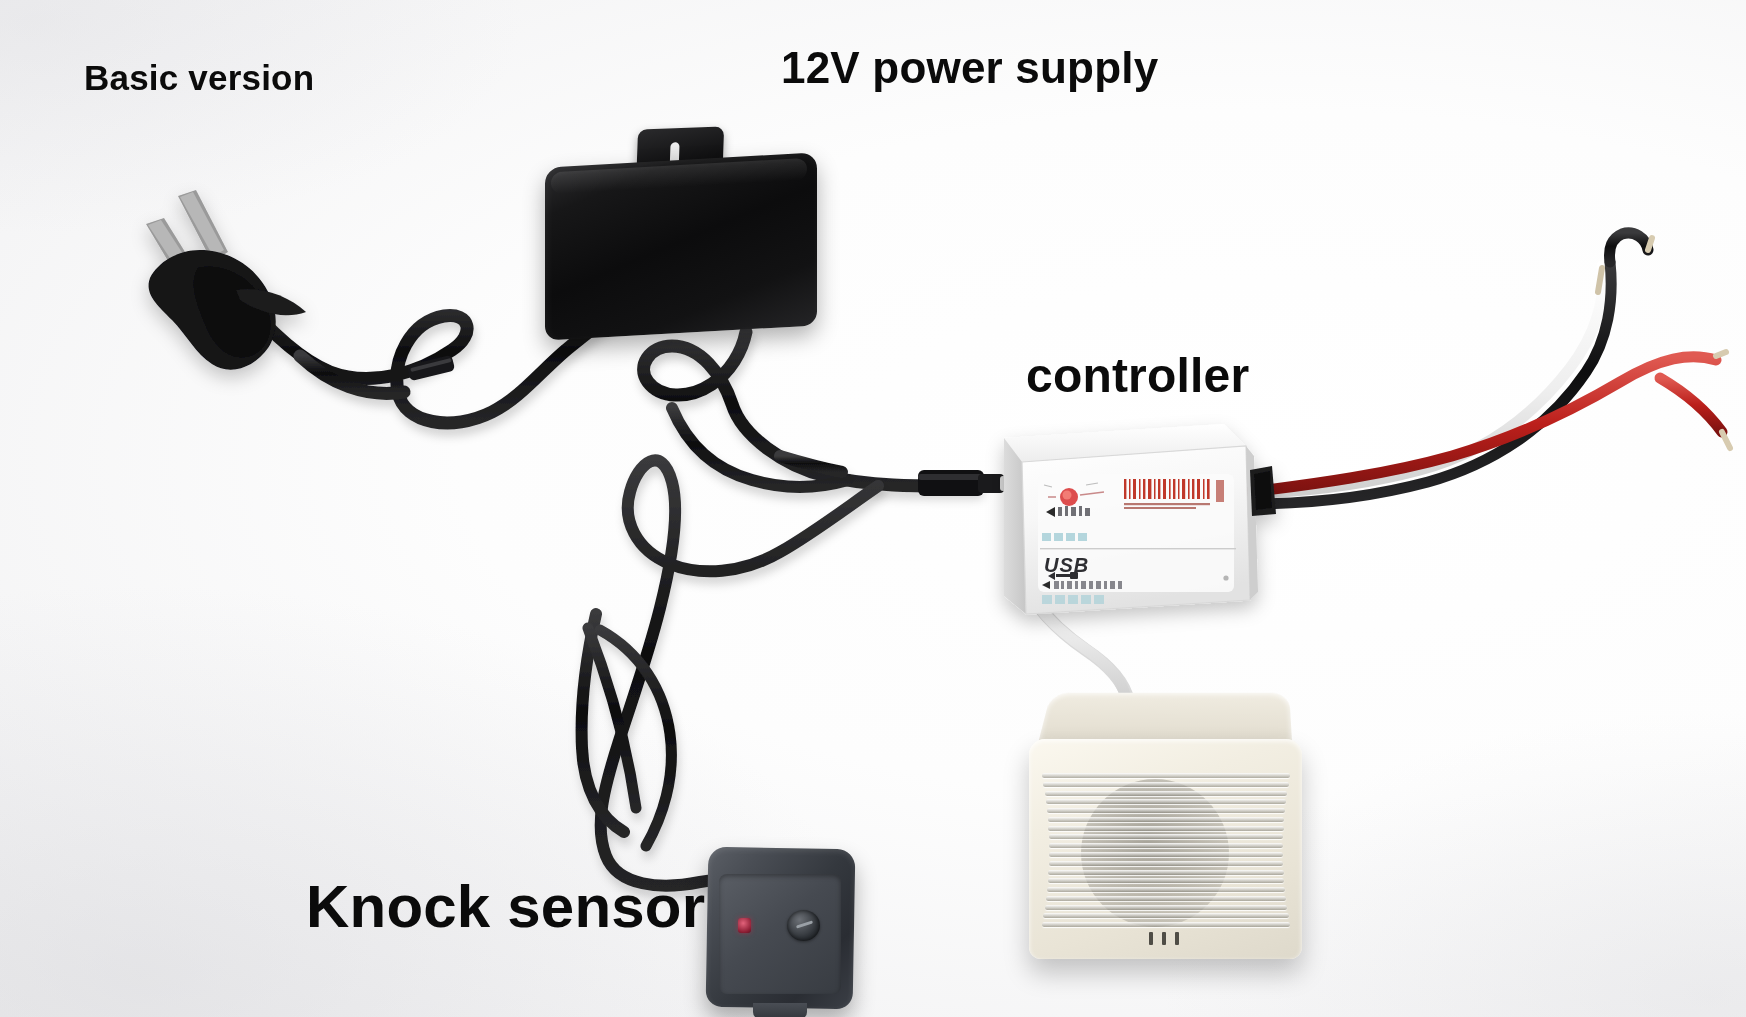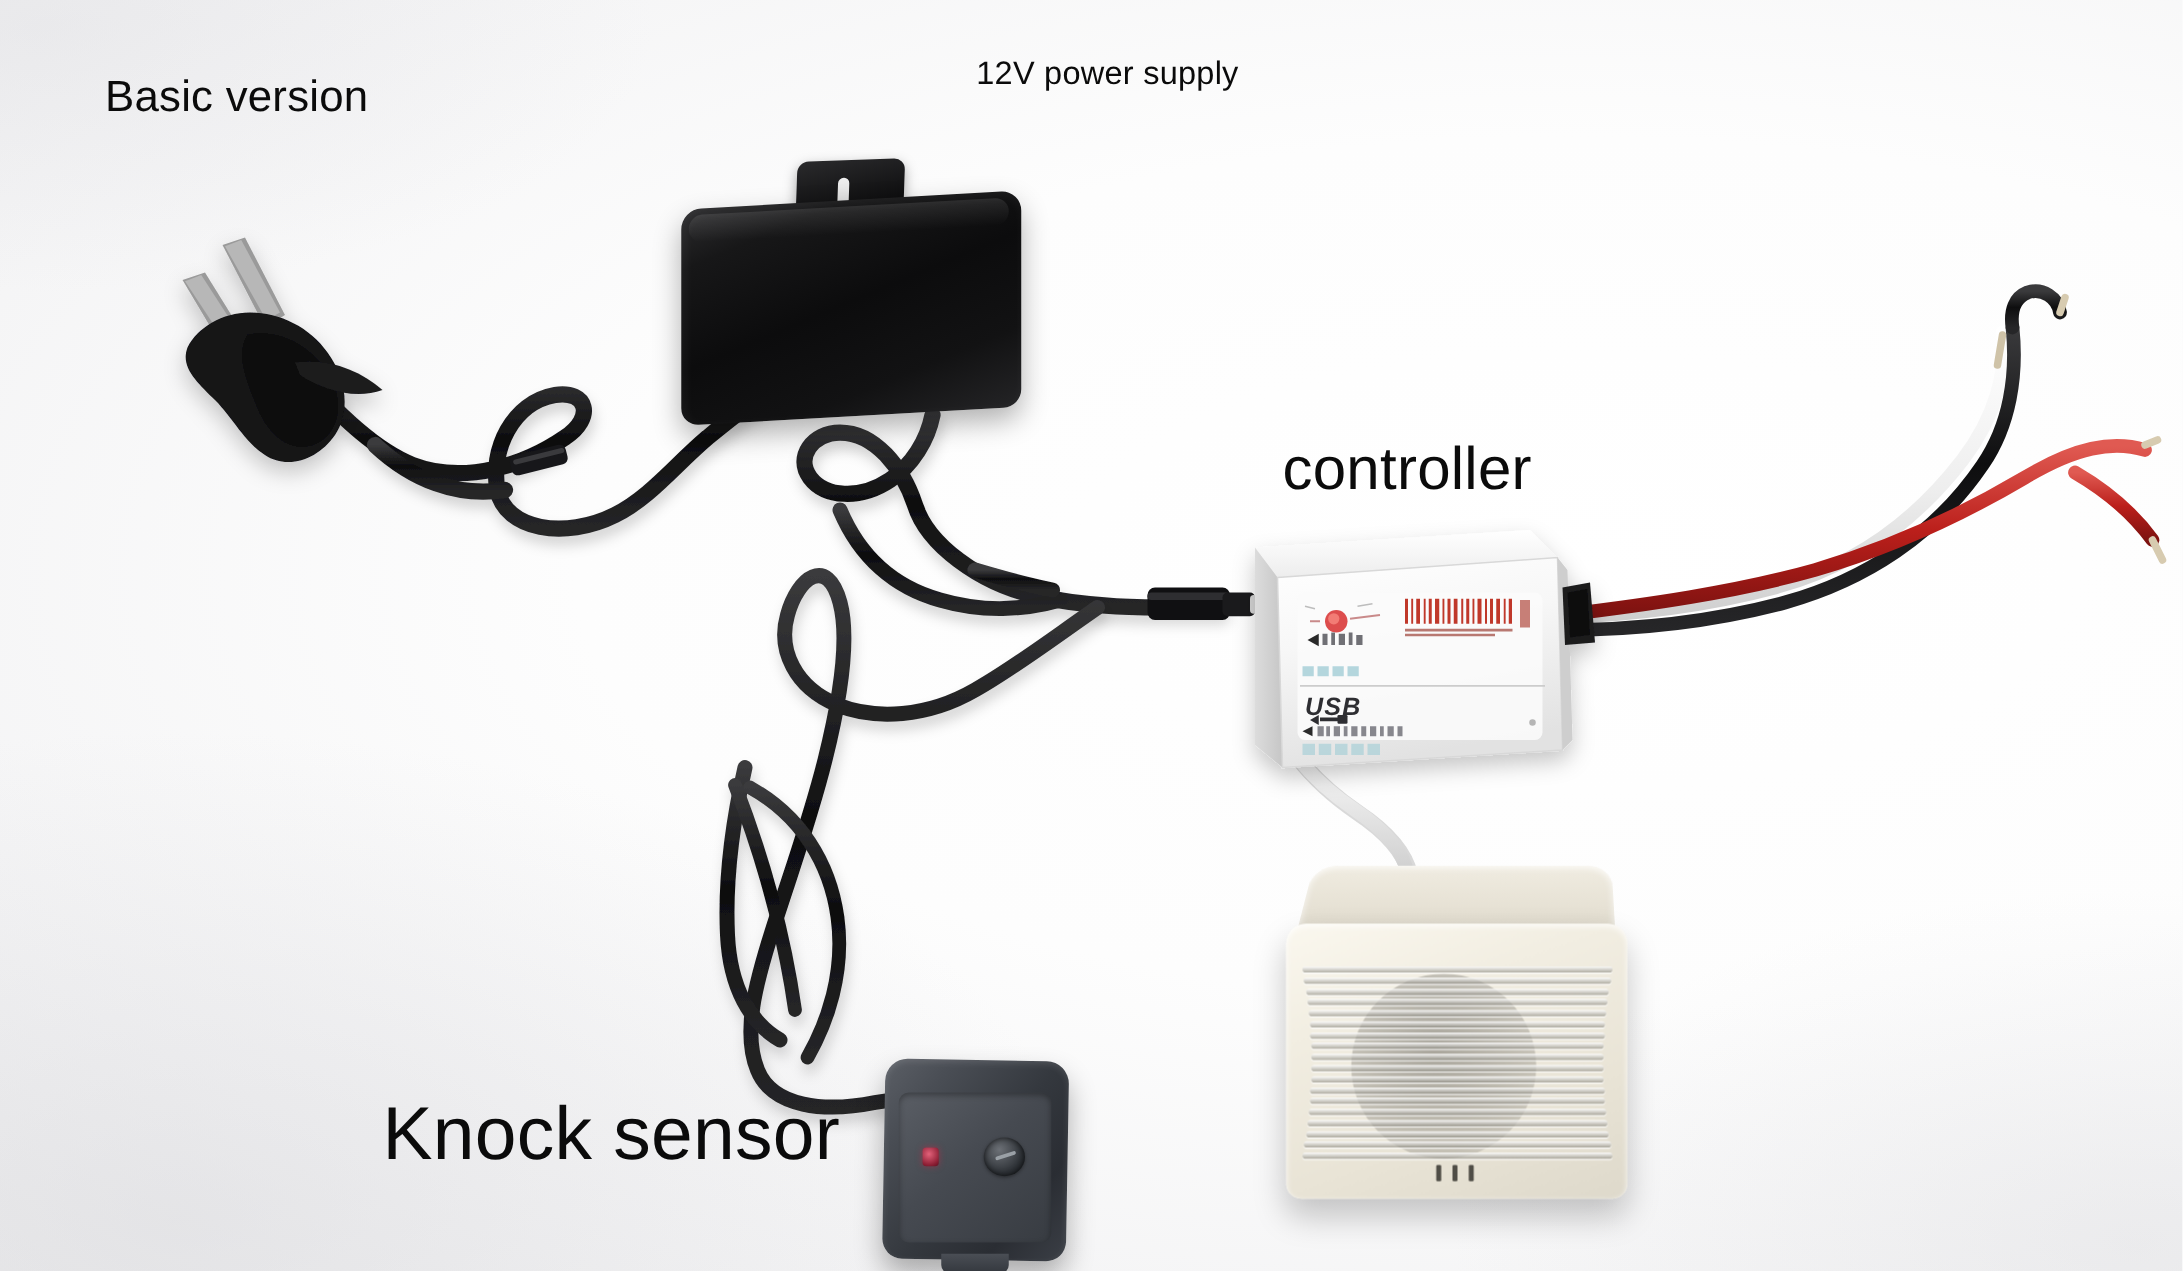--- a/index.html
+++ b/index.html
@@ -21,27 +21,27 @@
     background:
       radial-gradient(ellipse 60% 55% at 8% 96%, rgba(205,205,210,.35), rgba(255,255,255,0) 70%),
       radial-gradient(ellipse 45% 40% at 98% 98%, rgba(210,210,214,.30), rgba(255,255,255,0) 70%),
       radial-gradient(ellipse 40% 30% at 2% 2%, rgba(215,215,220,.30), rgba(255,255,255,0) 70%);
   }
 
   .label{
     position:absolute;
     color:#0b0b0b;
     font-family:"Liberation Sans", sans-serif;
-    font-weight:400;
+    font-weight:700;
     white-space:nowrap;
     letter-spacing:.2px;
     z-index:60;
   }
   #lbl-basic{left:84px;  top:58px;  font-size:35px;}
-  #lbl-psu  {left:781px; top:43px;  font-size:26px;}
+  #lbl-psu  {left:781px; top:43px;  font-size:44px;}
   #lbl-ctrl {left:1026px;top:348px; font-size:48px;}
   #lbl-knock{left:306px; top:872px; font-size:60px;}
 
   svg#art{position:absolute;left:0;top:0;width:1746px;height:1017px;z-index:20;}
 
   
   .part{position:absolute;z-index:30;}
 
   
   #psu{left:545px;top:128px;width:272px;height:205px;}

